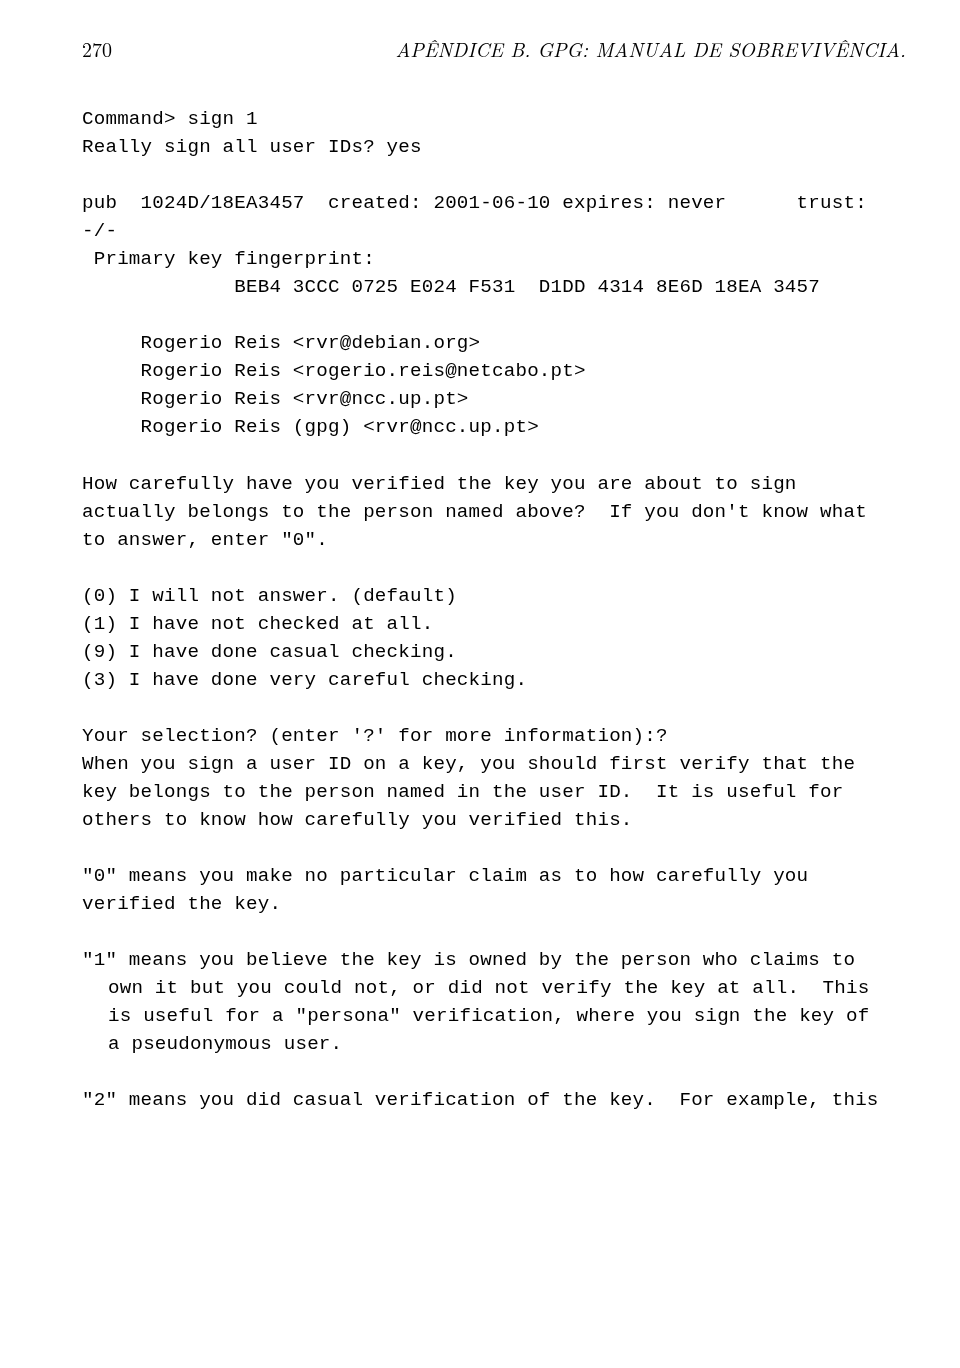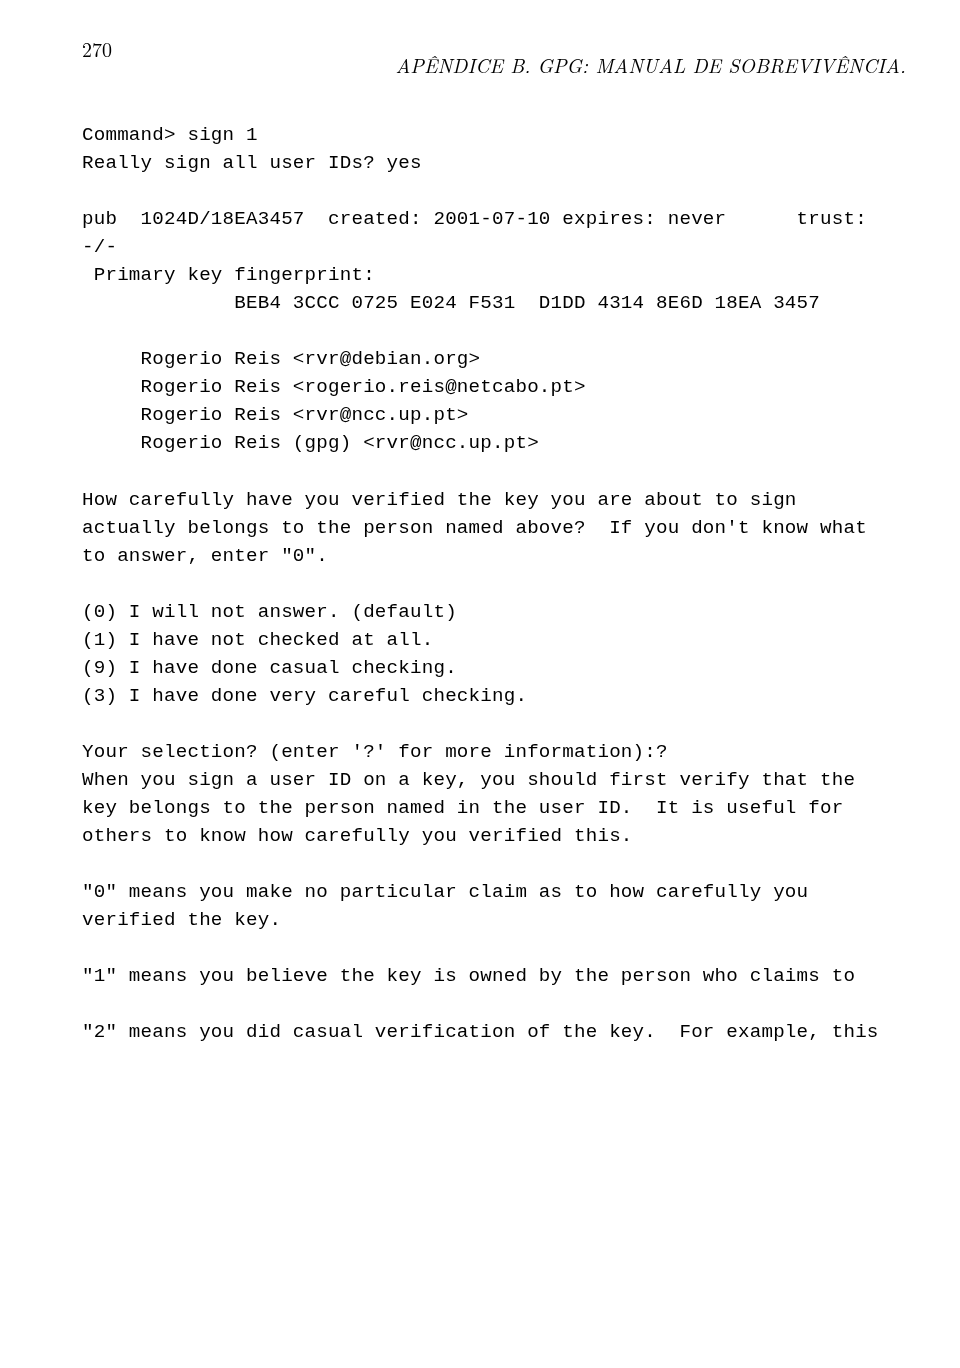--- a/index.html
+++ b/index.html
@@ -17,38 +17,38 @@
     .header {
       display: flex;
       justify-content: space-between;
       font-style: italic;
       font-family: "Latin Modern Roman", "Computer Modern", Georgia, serif;
       font-size: 20px;
       margin-bottom: 42px;
       letter-spacing: 0;
     }
     .header .pagenum { font-style: normal; }
-    .header .title { font-style: italic; margin-top: 16px; }
+    .header .title { font-style: italic; }
     .block { white-space: pre-wrap; }
     .para { margin-bottom: 28px; }
     .indent-block { padding-left: 26px; }
     .indent-block .first { margin-left: -26px; }
   </style>
 </head>
 <body>
 
 <div class="header">
   <span class="pagenum">270</span>
   <span class="title">APÊNDICE B. GPG: MANUAL DE SOBREVIVÊNCIA.</span>
 </div>
 
 <div class="block para">Command&gt; sign 1
 Really sign all user IDs? yes</div>
 
-<div class="block para">pub  1024D/18EA3457  created: 2001-07-10 expires: never      trust: -/-
+<div class="block para">pub  1024D/18EA3457  created: 2001-06-10 expires: never      trust: -/-
  Primary key fingerprint:
              BEB4 3CCC 0725 E024 F531  D1DD 4314 8E6D 18EA 3457</div>
 
 <div class="block para">     Rogerio Reis &lt;rvr@debian.org&gt;
      Rogerio Reis &lt;rogerio.reis@netcabo.pt&gt;
      Rogerio Reis &lt;rvr@ncc.up.pt&gt;
      Rogerio Reis (gpg) &lt;rvr@ncc.up.pt&gt;</div>
 
 <div class="block para">How carefully have you verified the key you are about to sign
 actually belongs to the person named above?  If you don't know what
@@ -62,17 +62,20 @@
 <div class="block para">Your selection? (enter '?' for more information):?
 When you sign a user ID on a key, you should first verify that the
 key belongs to the person named in the user ID.  It is useful for
 others to know how carefully you verified this.</div>
 
 <div class="block para">"0" means you make no particular claim as to how carefully you
 verified the key.</div>
 
 <div class="para indent-block">
   <div class="block first">"1" means you believe the key is owned by the person who claims to</div>
+  <div class="block">own it but you could not, or did not verify the key at all.  This
+is useful for a "persona" verification, where you sign the key of
+a pseudonymous user.</div>
 </div>
 
 <div class="para indent-block">
   <div class="block first">"2" means you did casual verification of the key.  For example, this</div>
 </div>
 
 </body></html>

